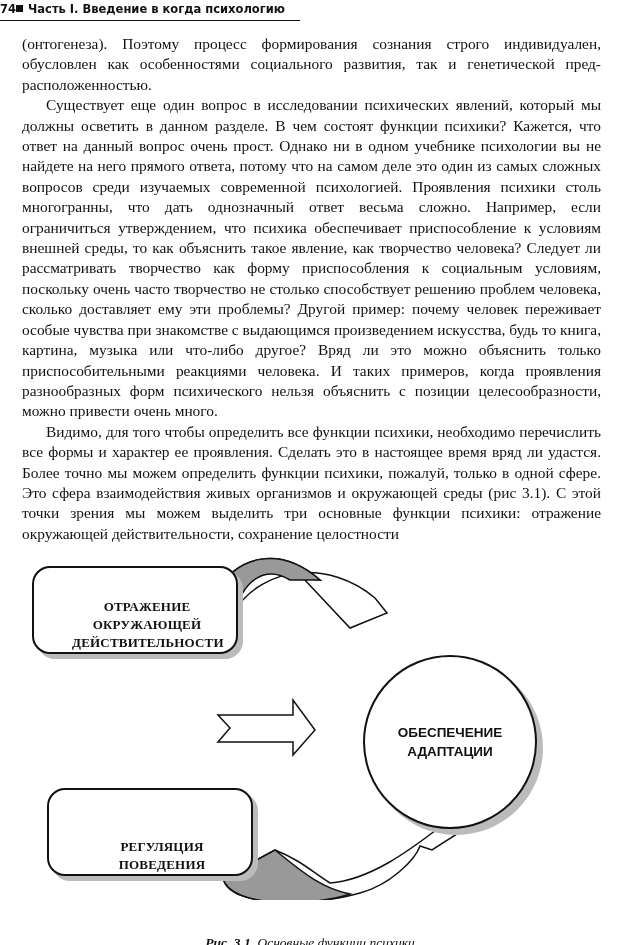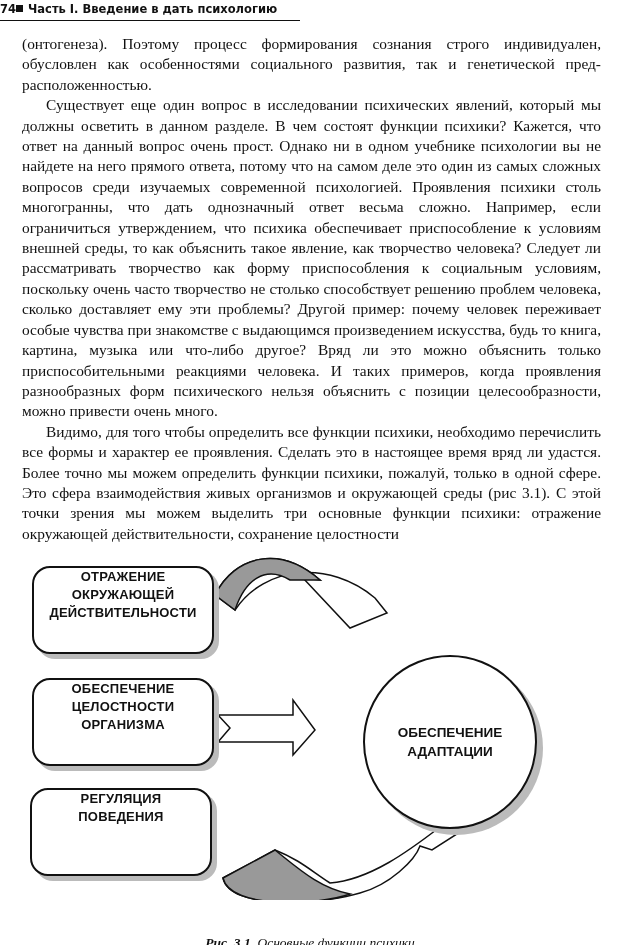--- a/index.html
+++ b/index.html
@@ -5,30 +5,30 @@
   html, body { margin: 0; padding: 0; background: #fff; }
   body { width: 620px; height: 945px; position: relative; overflow: hidden; color: #111; }
   .header { position: absolute; left: 0; top: 0; width: 300px; height: 20px; border-bottom: 1.5px solid #111; font-family: "DejaVu Sans", sans-serif; font-weight: bold; font-size: 11.5px; line-height: 18px; white-space: nowrap; }
   .header .num { margin-right: 0; }
   .header .sq { display: inline-block; width: 7px; height: 7px; background: #111; margin-right: 5px; vertical-align: 1px; }
   .body-text { position: absolute; left: 22px; top: 34px; width: 579px; font-family: "Liberation Serif", serif; font-size: 15.4px; line-height: 20.4px; text-align: justify; hyphens: manual; }
   .body-text p { margin: 0; text-indent: 0; }
   .body-text p.indent { text-indent: 24px; }
   .figure { position: absolute; left: 30px; top: 550px; width: 570px; height: 350px; }
   .figure svg { position: absolute; left: 0; top: 0; }
-  .box { position: absolute; width: 178px; border: 2px solid #111; border-radius: 18px; background: #fff; box-shadow: 5px 5px 0 #bbb; display: flex; align-items: flex-start; justify-content: center; text-align: center; font-family: Liberation Sans, sans-serif; font-weight: bold; font-size: 13px; line-height: 18px; letter-spacing: 0.2px; }
+  .box { position: absolute; width: 178px; border: 2px solid #111; border-radius: 18px; background: #fff; box-shadow: 5px 5px 0 #bbb; display: flex; align-items: flex-end; justify-content: center; text-align: center; font-family: Liberation Serif, serif; font-weight: bold; font-size: 13px; line-height: 18px; letter-spacing: 0.2px; padding-left: 24px; }
   .circle { position: absolute; left: 333px; top: 105px; width: 170px; height: 170px; border: 2.5px solid #111; border-radius: 50%; background: #fff; box-shadow: 6px 6px 0 #bbb; display: flex; align-items: center; justify-content: center; text-align: center; font-family: "Liberation Sans", sans-serif; font-weight: bold; font-size: 13.5px; line-height: 19px; }
   .caption { position: absolute; left: 0; top: 917px; width: 620px; text-align: center; font-family: "Liberation Serif", serif; font-style: italic; font-size: 13.5px; margin-top: 18px; }
   .caption b { font-weight: bold; }
 </style>
 </head>
 <body>
 
 <div class="header">
-  <span class="num">74</span><span class="sq"></span><span>Часть I. Введение в дать психологию</span>
+  <span class="num">74</span><span class="sq"></span><span>Часть I. Введение в когда психологию</span>
 </div>
 
 <div class="body-text">
   <p>(онтогенеза). Поэтому процесс формирования сознания строго индивидуален, обусловлен как особенностями социального развития, так и генетической пред­расположенностью.</p>
   <p class="indent">Существует еще один вопрос в исследовании психических явлений, который мы должны осветить в данном разделе. В чем состоят функции психики? Кажется, что ответ на данный вопрос очень прост. Однако ни в одном учебнике психологии вы не найдете на него прямого ответа, потому что на самом деле это один из самых сложных вопросов среди изучаемых современной психологией. Проявления пси­хики столь многогранны, что дать однозначный ответ весьма сложно. Например, если ограничиться утверждением, что психика обеспечивает приспособление к условиям внешней среды, то как объяснить такое явление, как творчество чело­века? Следует ли рассматривать творчество как форму приспособления к соци­альным условиям, поскольку очень часто творчество не столько способствует ре­шению проблем человека, сколько доставляет ему эти проблемы? Другой пример: почему человек переживает особые чувства при знакомстве с выдающимся произ­ведением искусства, будь то книга, картина, музыка или что-либо другое? Вряд ли это можно объяснить только приспособительными реакциями человека. И таких примеров, когда проявления разнообразных форм психического нельзя объяснить с позиции целесообразности, можно привести очень много.</p>
   <p class="indent">Видимо, для того чтобы определить все функции психики, необходимо пере­числить все формы и характер ее проявления. Сделать это в настоящее время вряд ли удастся. Более точно мы можем определить функции психики, пожалуй, толь­ко в одной сфере. Это сфера взаимодействия живых организмов и окружающей среды (рис 3.1). С этой точки зрения мы можем выделить три основные функции психики: отражение окружающей действительности, сохранение целостности</p>
 </div>
 
 <div class="figure">
   <svg width="570" height="350" viewBox="0 0 570 350">
@@ -44,24 +44,21 @@
 
     <g>
       <path d="M193,328 C200,360 290,355 330,343 C360,335 385,310 390,296 L402,300 L452,268 L398,262 L410,277 C380,300 340,330 300,333 C280,320 270,310 245,300 Z" fill="#fff" stroke="#111" stroke-width="1.5"></path>
       <path d="M193,328 C200,360 290,355 320,344 C290,338 270,320 245,300 Z" fill="#999" stroke="#111" stroke-width="1.5"></path>
     </g>
   </svg>
 
   <div class="box" style="left:2px; top:16px; height:84px;">
     <span style="width:150px;">ОТРАЖЕНИЕ ОКРУЖАЮЩЕЙ ДЕЙСТВИТЕЛЬНОСТИ</span>
   </div>
-  <div class="box" style="left:2px; top:128px; height:84px;">
-    <span style="width:130px;">ОБЕСПЕЧЕНИЕ ЦЕЛОСТНОСТИ ОРГАНИЗМА</span>
-  </div>
-  <div class="box" style="left:0; top:238px; height:84px;">
+  <div class="box" style="left:17px; top:238px; height:84px;">
     <span style="width:110px;">РЕГУЛЯЦИЯ ПОВЕДЕНИЯ</span>
   </div>
   <div class="circle">
     <span style="width:120px;">ОБЕСПЕЧЕНИЕ АДАПТАЦИИ</span>
   </div>
 </div>
 
 <div class="caption">
   <b>Рис. 3.1.</b><span> Основные функции психики</span>
 </div>

